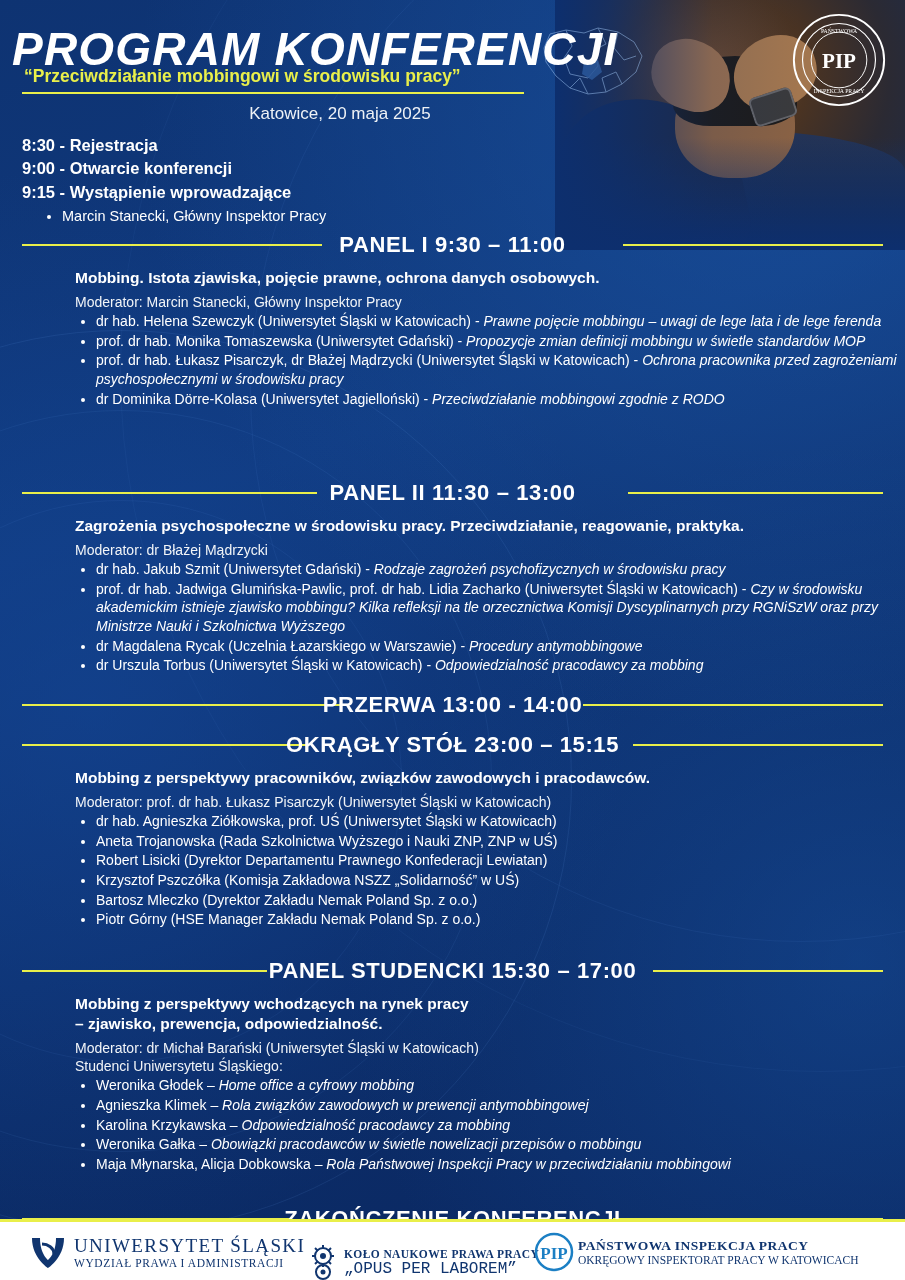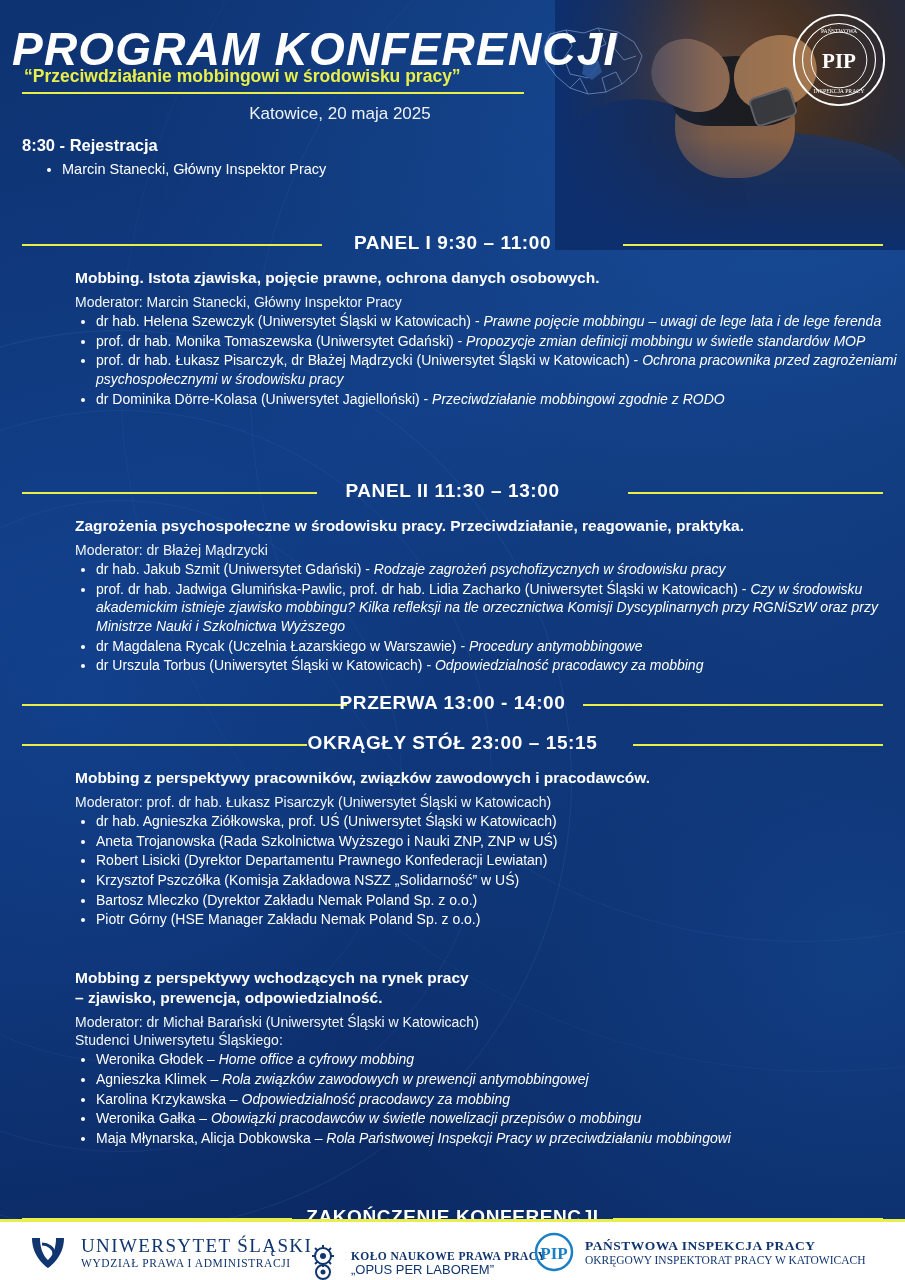--- a/index.html
+++ b/index.html
@@ -66,46 +66,46 @@
     position:absolute;left:150px;top:104px;width:380px;text-align:center;
     font-size:17px;color:#eef2f6;
   }
   .agenda{position:absolute;left:22px;top:134px;font-size:16.5px;font-weight:bold;line-height:1.42;}
   .agenda ul{margin:2px 0 0 0;padding-left:40px;font-weight:normal;font-size:14.5px;}
 
   .divider{position:relative;height:26px;margin:0;}
   .divider .bar{position:absolute;top:12px;height:2px;background:#e9ef4a;}
   .divider .label{
     position:absolute;top:0;left:0;width:100%;text-align:center;
-    font-size:19px;font-weight:bold;color:#ffffff;letter-spacing:.6px;
+    font-size:22px;font-weight:bold;color:#ffffff;letter-spacing:.6px;
   }
 
   .sec{position:absolute;left:0;width:905px;}
   .sec-head{
     font-size:15.5px;font-weight:bold;color:#ffffff;
     margin:10px 0 6px 75px;line-height:1.3;
   }
   .moderator{font-size:14px;margin:0 0 2px 75px;color:#f2f5f8;}
   .sec ul{margin:0;padding-left:96px;}
   .sec li{font-size:14px;line-height:1.33;margin-bottom:1px;color:#ffffff;}
   .it{font-style:italic;}
 
   
   .footer{
     position:absolute;left:0;bottom:0;width:905px;height:58px;background:#ffffff;color:#103a7f;
   }
   .footer-rule{position:absolute;left:0;bottom:58px;width:905px;height:3px;background:#e9ef4a;}
-  .f-item{position:absolute;top:10px;display:flex;align-items:center;gap:11px;}
+  .f-item{position:absolute;top:10px;display:flex;align-items:center;gap:4px;}
   .f1{left:26px;}
   .f2{left:306px;margin-top:12px;}
   .f3{left:534px;}
   .f-txt-1{font-family:"Liberation Serif",serif;font-size:19px;letter-spacing:1.4px;color:#10356f;}
   .f-sub-1{font-family:"Liberation Serif",serif;font-size:11.5px;letter-spacing:.6px;color:#10356f;}
   .f-txt-2{font-family:"Liberation Serif",serif;font-size:11.5px;font-weight:bold;letter-spacing:.4px;color:#10356f;}
-  .f-sub-2{font-family:Liberation Sans, sans-serif;font-size:13px;color:#10356f;}
+  .f-sub-2{font-family:Liberation Mono, monospace;font-size:16px;color:#10356f;}
   .f-txt-3{font-family:"Liberation Serif",serif;font-size:13.5px;font-weight:bold;letter-spacing:.5px;color:#10356f;}
   .f-sub-3{font-family:"Liberation Serif",serif;font-size:11.5px;color:#10356f;}
 </style>
 </head>
 <body>
 
 <div class="poster">
 
   <div class="swirl s1"></div>
   <div class="swirl s2"></div>
@@ -145,20 +145,22 @@
     <text x="50" y="58" text-anchor="middle" font-size="22" fill="#ffffff" font-family="Liberation Serif, serif" font-weight="bold">PIP</text>
   </svg>
 
   <div class="title">PROGRAM KONFERENCJI</div>
   <div class="subtitle">“Przeciwdziałanie mobbingowi w środowisku pracy”</div>
   <div class="rule-top"></div>
   <div class="place">Katowice, 20 maja 2025</div>
 
   <div class="agenda">
     <div>8:30 - Rejestracja</div>
+    <div>9:00 - Otwarcie konferencji</div>
+    <div>9:15 - Wystąpienie wprowadzające</div>
     <ul>
         <li>Marcin Stanecki, Główny Inspektor Pracy</li>
       </ul>
   </div>
 
   <div class="sec" style="top:232px">
     <div class="divider">
       <div class="bar" style="left:22px;width:300px"></div>
       <div class="bar" style="right:22px;width:260px"></div>
       <div class="label">PANEL I 9:30 – 11:00</div>
@@ -209,20 +211,25 @@
       <li>dr hab. Agnieszka Ziółkowska, prof. UŚ (Uniwersytet Śląski w Katowicach)</li>
       <li>Aneta Trojanowska (Rada Szkolnictwa Wyższego i Nauki ZNP, ZNP w UŚ)</li>
       <li>Robert Lisicki (Dyrektor Departamentu Prawnego Konfederacji Lewiatan)</li>
       <li>Krzysztof Pszczółka (Komisja Zakładowa NSZZ „Solidarność” w UŚ)</li>
       <li>Bartosz Mleczko (Dyrektor Zakładu Nemak Poland Sp. z o.o.)</li>
       <li>Piotr Górny (HSE Manager Zakładu Nemak Poland Sp. z o.o.)</li>
     </ul>
   </div>
 
   <div class="sec" style="top:958px">
+    <div class="divider">
+      <div class="bar" style="left:22px;width:245px"></div>
+      <div class="bar" style="right:22px;width:230px"></div>
+      <div class="label">PANEL STUDENCKI 15:30 – 17:00</div>
+    </div>
     <div class="sec-head">
       <span>Mobbing z perspektywy wchodzących na rynek pracy</span><br>
       <span>– zjawisko, prewencja, odpowiedzialność.</span>
     </div>
     <div class="moderator">Moderator: dr Michał Barański (Uniwersytet Śląski w Katowicach)</div>
     <div class="moderator">Studenci Uniwersytetu Śląskiego:</div>
     <ul>
       <li><span>Weronika Głodek – </span><span class="it">Home office a cyfrowy mobbing</span></li>
       <li><span>Agnieszka Klimek – </span><span class="it">Rola związków zawodowych w prewencji antymobbingowej</span></li>
       <li><span>Karolina Krzykawska – </span><span class="it">Odpowiedzialność pracodawcy za mobbing</span></li>

